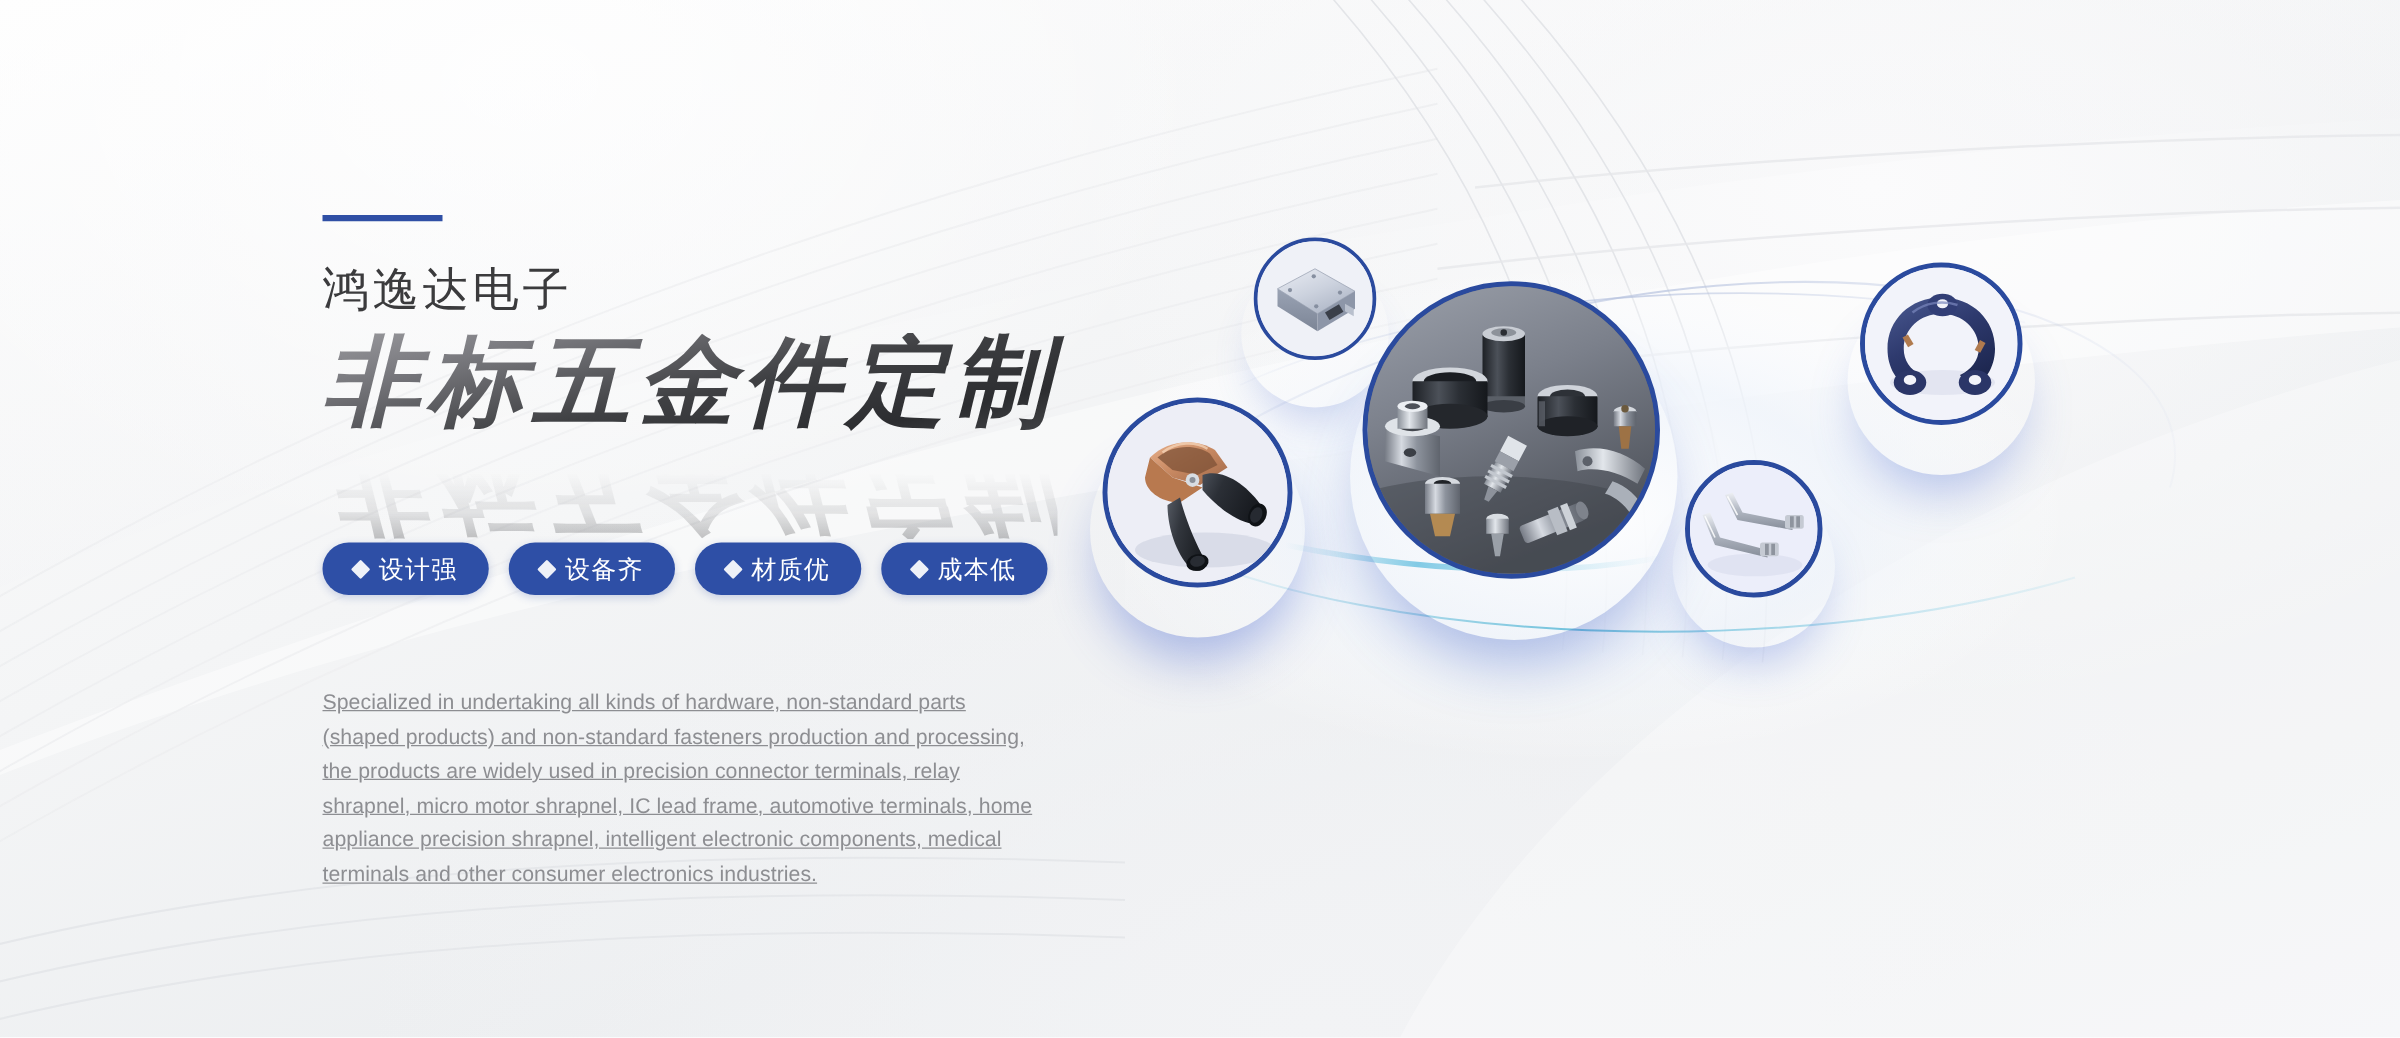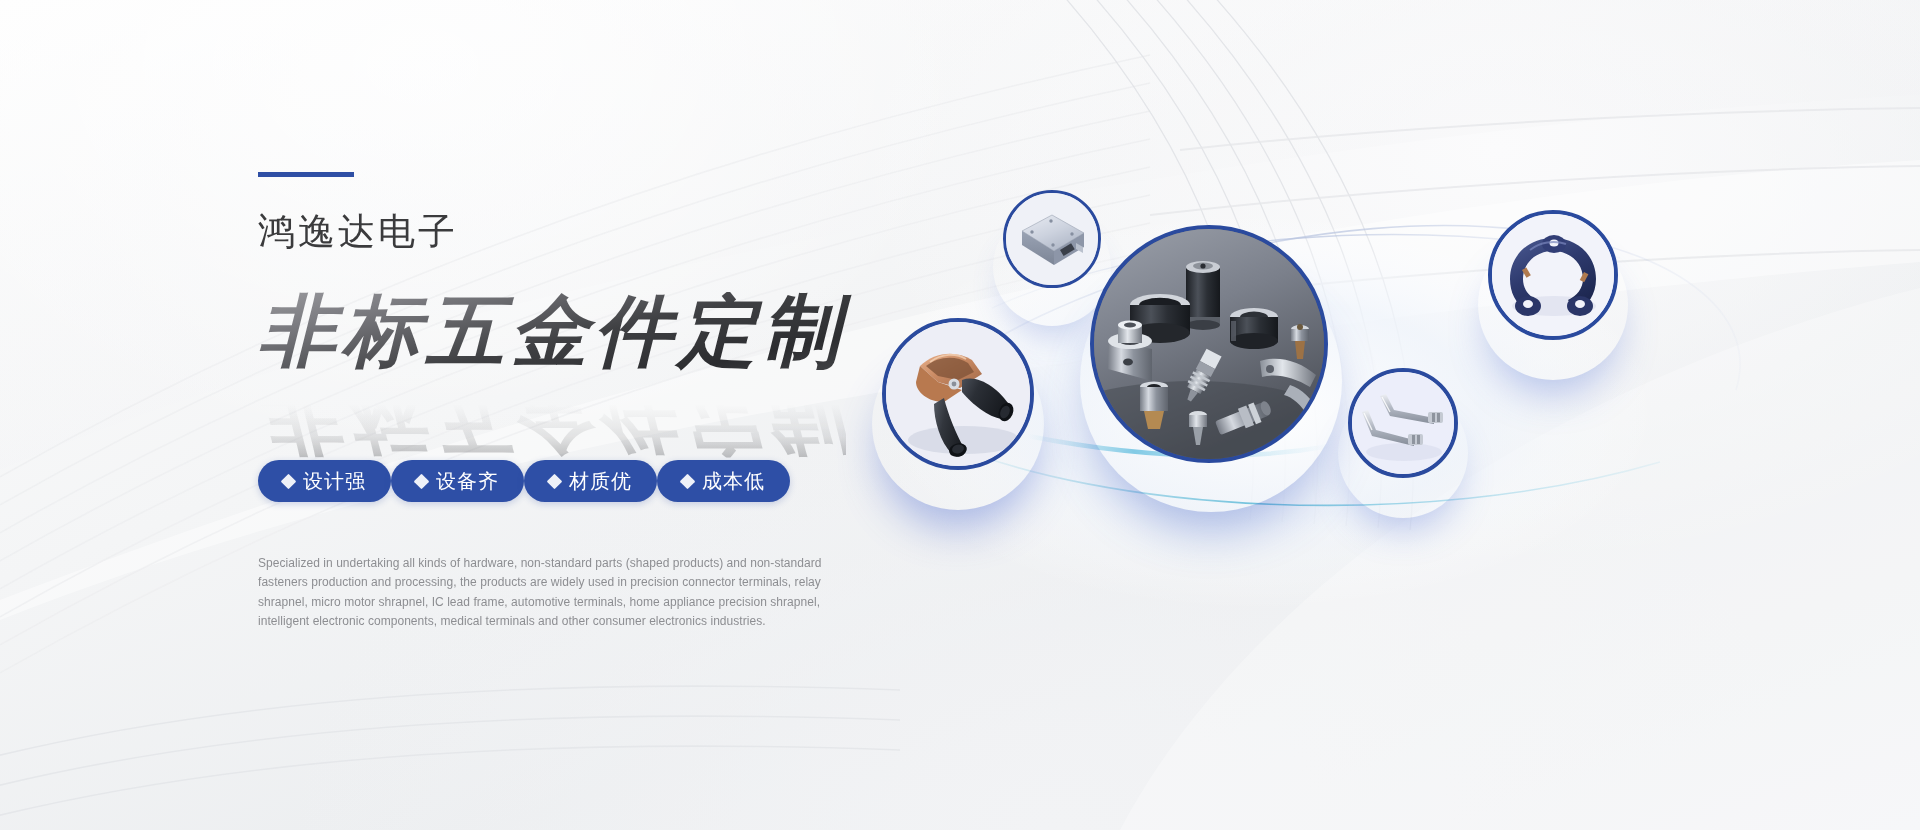--- a/index.html
+++ b/index.html
@@ -46,21 +46,21 @@
     background: #2f4fa5;
     margin-bottom: 36px;
   }
 
   .brand-name {
     font-size: 37px;
     line-height: 1;
     color: #3b3b3d;
     letter-spacing: 3px;
     font-weight: 400;
-    margin-bottom: 42px;
+    margin-bottom: 16px;
     font-family: "Liberation Sans", "DejaVu Sans", sans-serif;
   }
 
   .headline-wrap {
     position: relative;
     height: 150px;
     font-style: italic;
   }
   .headline {
     font-size: 78px;
@@ -90,20 +90,21 @@
     -webkit-background-clip: text;
     background-clip: text;
     color: transparent;
     -webkit-text-fill-color: transparent;
     pointer-events: none;
   }
 
   
   .badge-row {
     display: flex;
+    gap: 16px;
     margin-top: 18px;
   }
   .badge {
     display: flex;
     align-items: center;
     justify-content: center;
     gap: 9px;
     background: #2e4fa6;
     color: #ffffff;
     border-radius: 22px;
@@ -119,26 +120,27 @@
     width: 11px;
     height: 11px;
     background: #eef1f8;
     transform: rotate(45deg);
     flex: none;
     border-radius: 1px;
   }
 
   
   .desc {
-    margin-top: 52px;
+    margin-top: 72px;
     width: 570px;
-    font-size: 12px;
+    font-size: 17px;
     line-height: 1.62;
     color: #8d8e92;
     letter-spacing: 0.05px;
+    text-decoration: underline;
   }
 
   
   .product-zone {
     position: absolute;
     left: 900px;
     top: 140px;
     width: 900px;
     height: 560px;
   }

